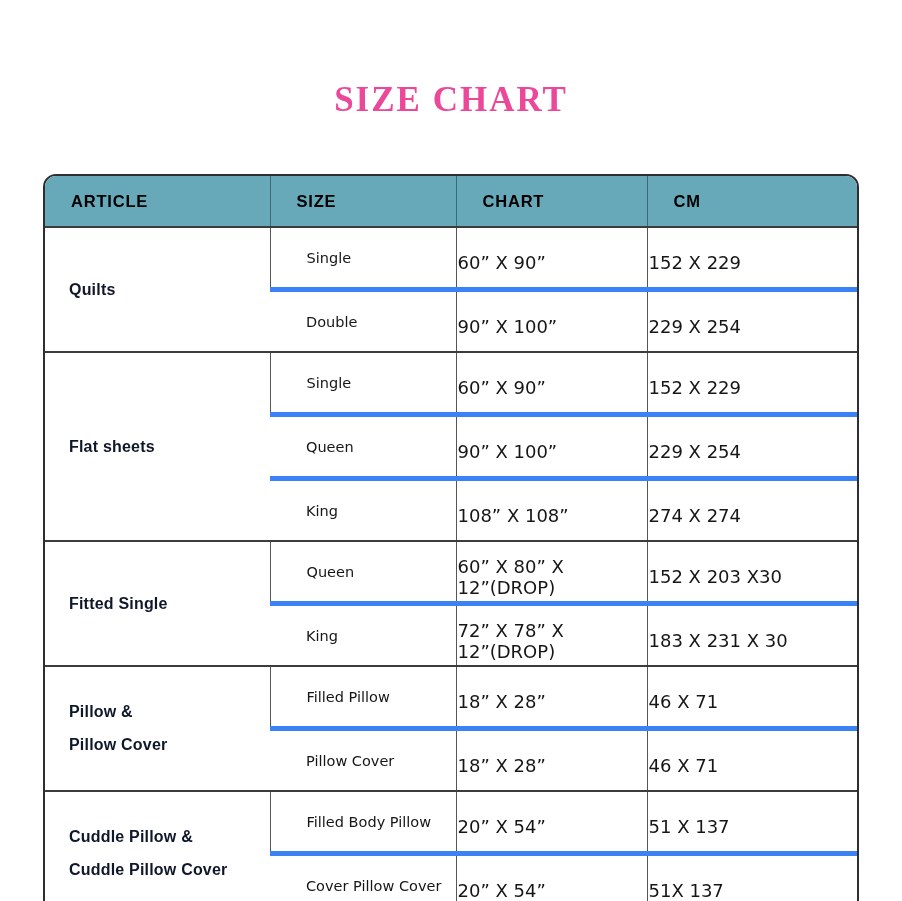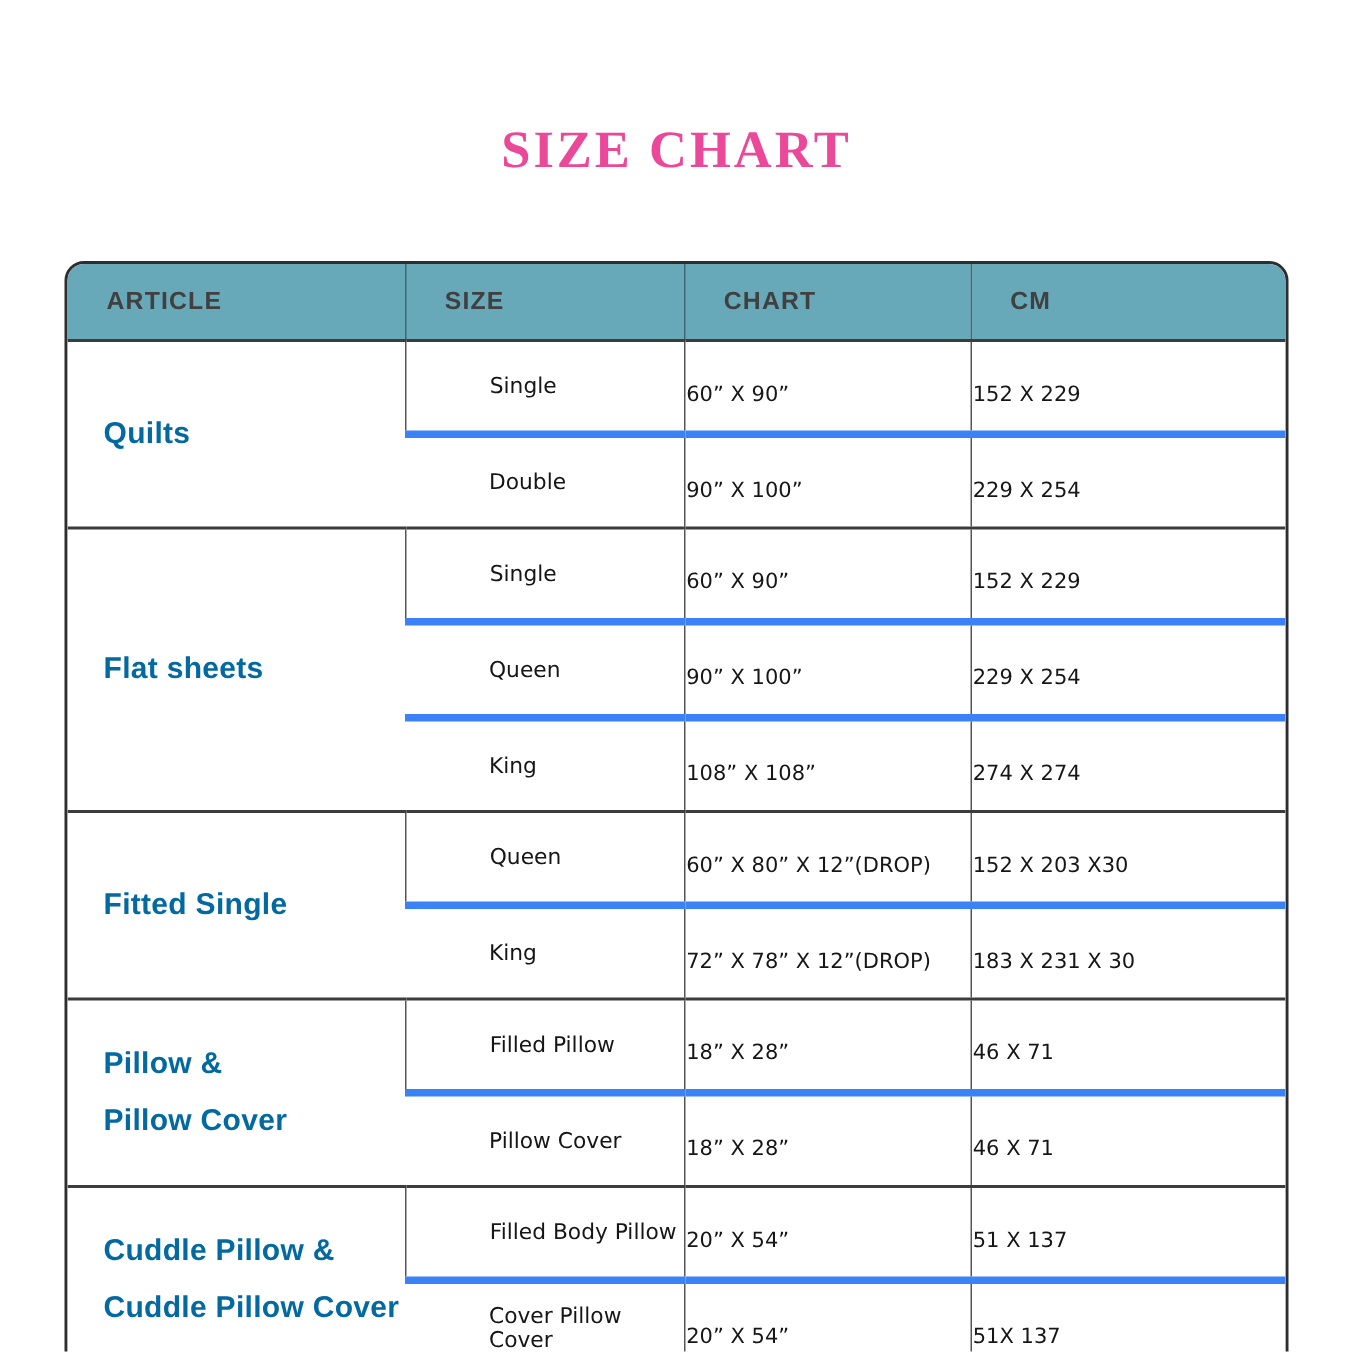--- a/index.html
+++ b/index.html
@@ -33,21 +33,21 @@
     border-collapse: collapse;
     table-layout: fixed;
   }
   col.c-article { width: 225px; }
   col.c-size    { width: 186px; }
   col.c-inches  { width: 191px; }
   col.c-cm      { width: 210px; }
 
   thead th {
     background: #67A8B9;
-    color: #404040;
+    color: #000000;
     font-weight: 700;
     font-size: 16.5px;
     letter-spacing: 0.8px;
     text-align: left;
     height: 50px;
     padding: 0 0 0 26px;
     vertical-align: middle;
   }
   thead th + th { border-left: 1px solid rgba(0,0,0,0.38); }
 
@@ -60,35 +60,35 @@
   }
   tbody td + td { border-left: 1px solid #565656; }
 
   
   tbody tr td { border-top: 5px solid #3b82f6; }
   tbody tr.group-start td { border-top: 2px solid #3c3c3c; }
 
   td.article-cell {
     padding-left: 24px;
     font-weight: 700;
-    font-size: 20px;
-    color: #0369a1;
+    font-size: 16px;
+    color: #0f172a;
     letter-spacing: 0.2px;
   }
   .article-line + .article-line { margin-top: 15px; }
 
   td.size-cell {
-    padding-left: 56px;
+    padding-left: 36px;
     font-family: "DejaVu Sans", sans-serif;
     font-size: 14.5px;
   }
   td.inches-cell, td.cm-cell {
     padding-top: 11px;
     font-family: "DejaVu Sans", sans-serif;
-    font-size: 14px;
+    font-size: 18px;
   }
 </style>
 </head>
 <body>
 
 <h1 class="page-title">SIZE CHART</h1>
 
 <div class="table-wrap">
   <table class="size-chart">
     <colgroup>

